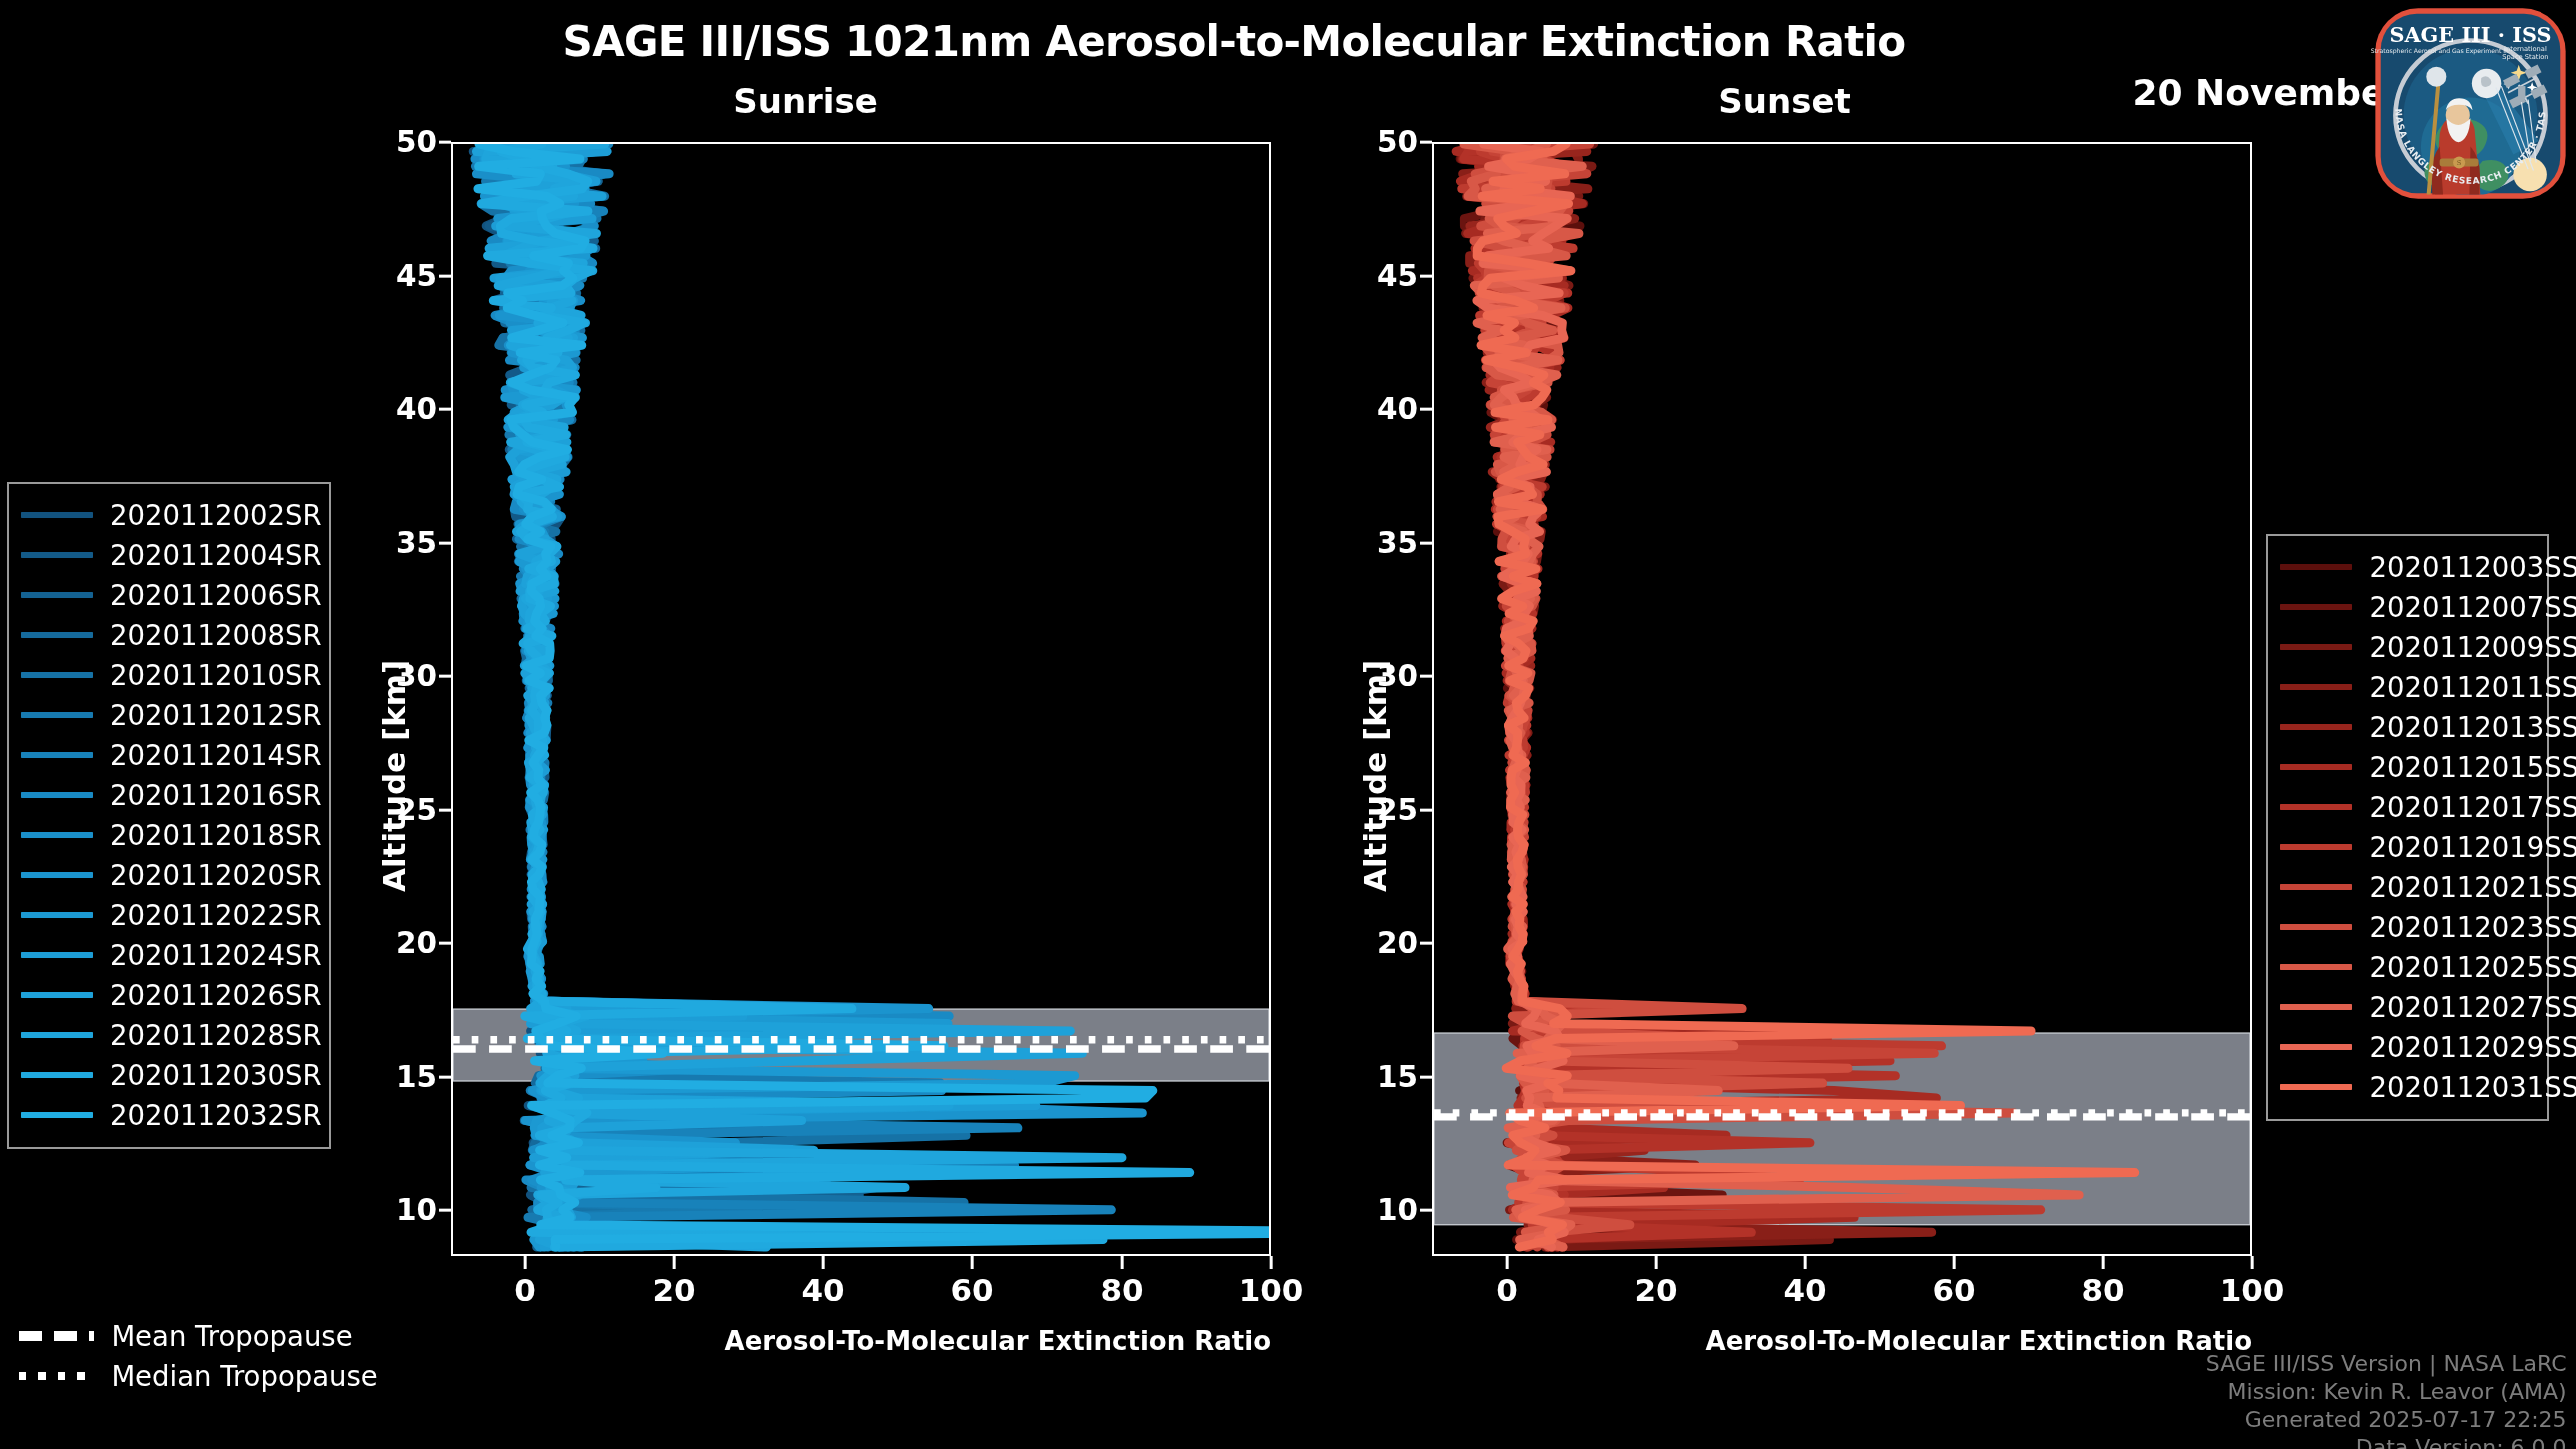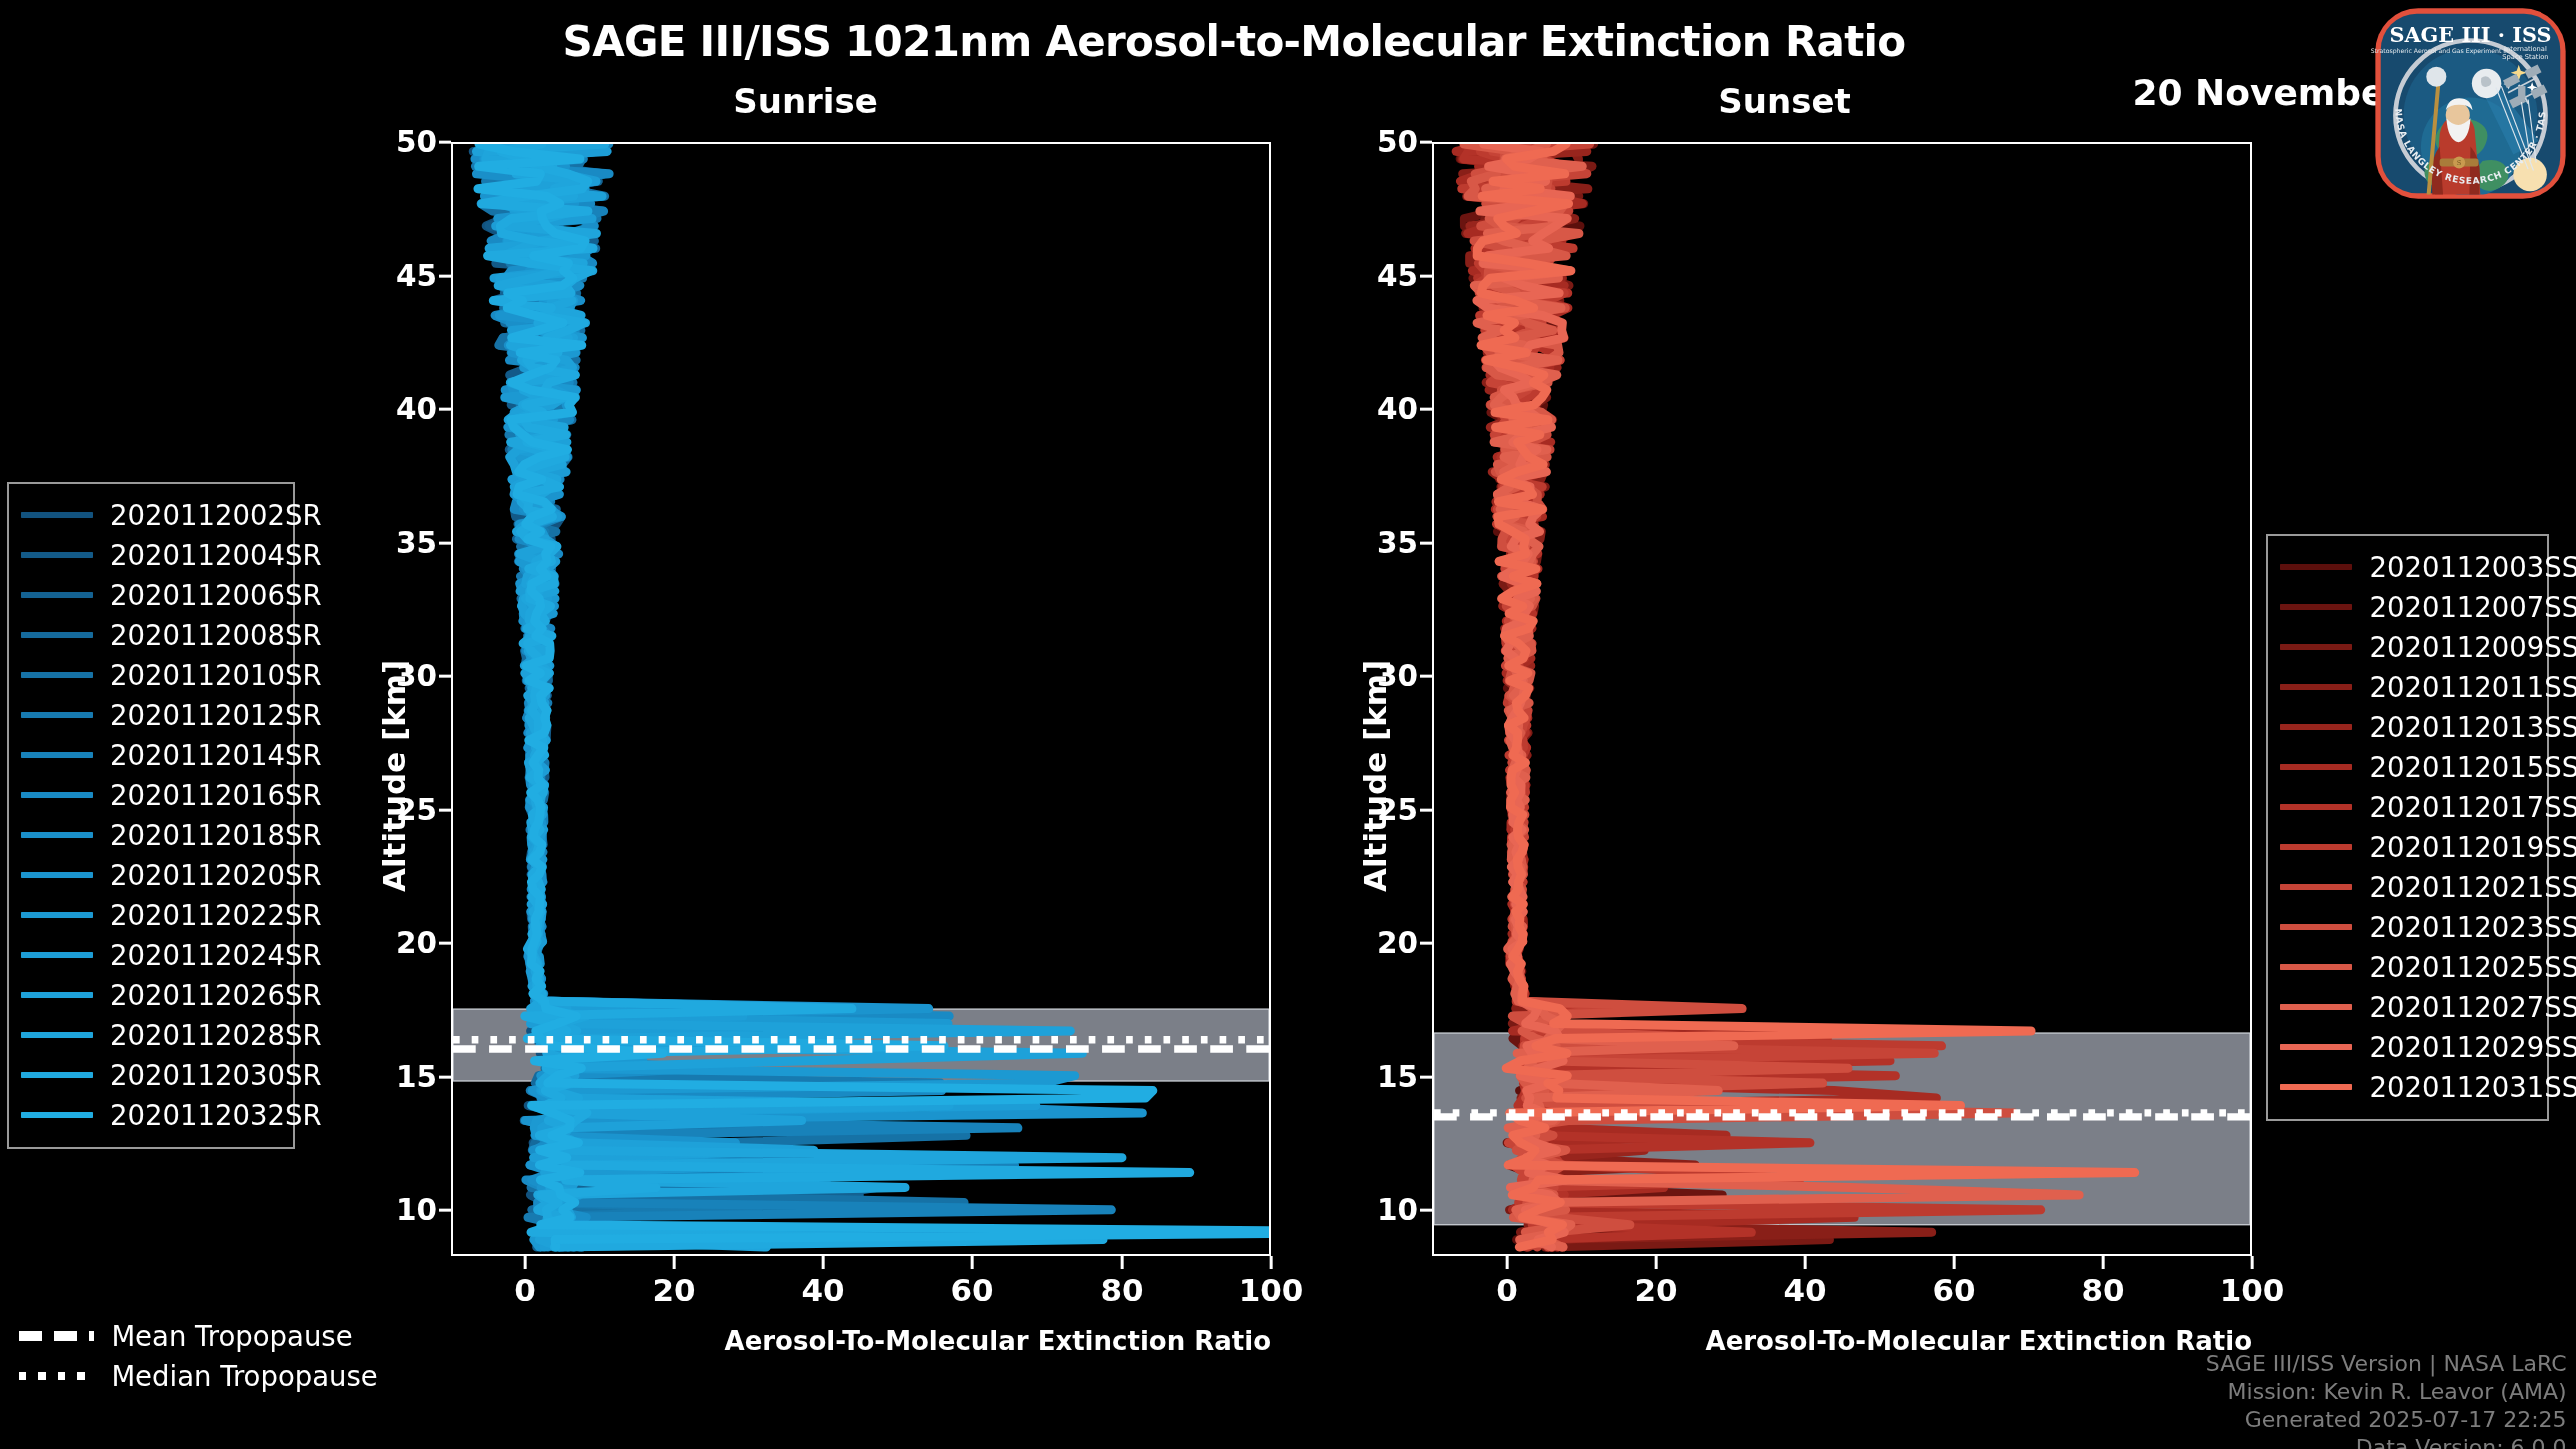--- a/index.html
+++ b/index.html
@@ -56,21 +56,21 @@
       white-space:nowrap;}
 
   
   .legend-box{position:absolute;border:2px solid #9a9a9a;background:#000;
       padding:10.7px 14.8px 12px 12px;box-sizing:border-box;}
   .legend-row{display:flex;align-items:center;height:40px;}
   .swatch{width:72px;height:6px;margin-right:17.4px;flex:none;border-radius:0.7px;}
   .legend-text{font-family:"DejaVu Sans", sans-serif;font-size:27.5px;
       color:#fff;white-space:nowrap;}
 
-  #legend-sunrise{left:6.7px;top:482px;width:288px;}
+  #legend-sunrise{left:6.7px;top:482px;width:324px;}
   #legend-sunset{left:2266px;top:534px;width:283px;}
 
   
   #legend-tropopause{left:19px;top:1316px;width:376px;}
   .trow{display:flex;align-items:center;height:40px;}
   .tswatch{width:75px;height:14.8px;margin-right:17.4px;flex:none;position:relative;}
   .dash-sw{background:repeating-linear-gradient(90deg,#fff 0 23px,transparent 23px 35px);
            height:9.4px;}
   .dot-sw{background:repeating-linear-gradient(90deg,#fff 0 7.4px,transparent 7.4px 19.5px);
           height:8.7px;}

